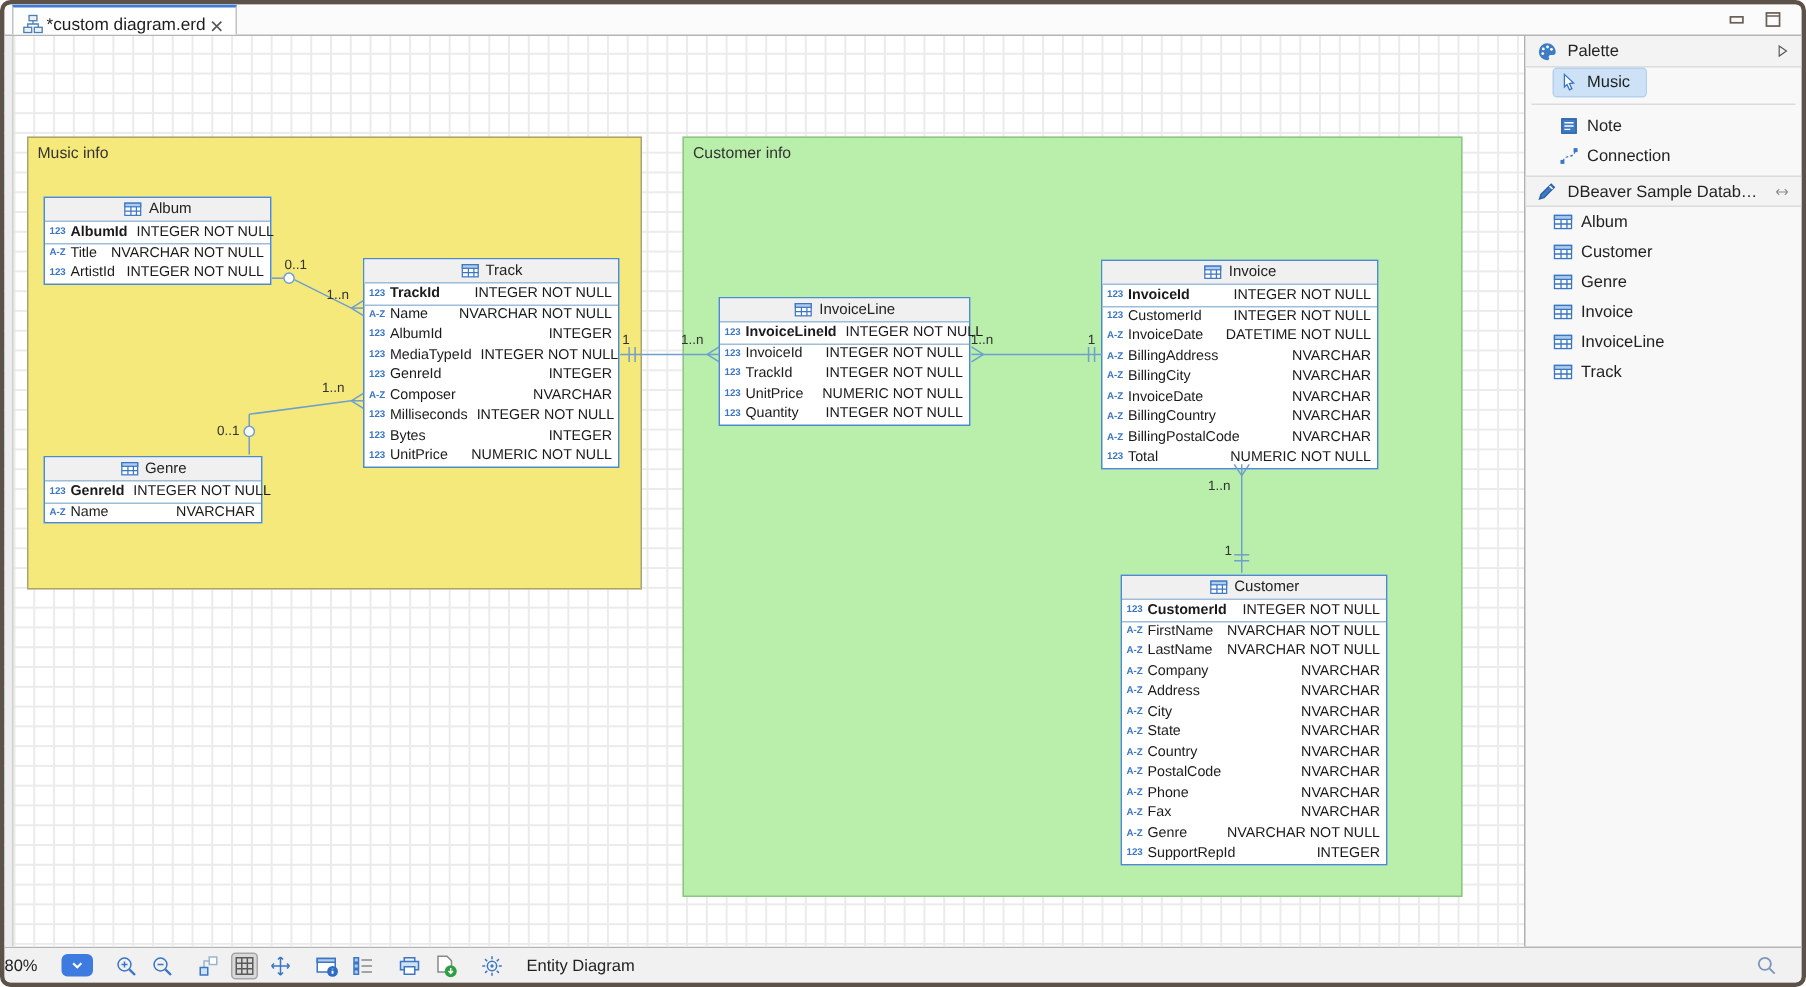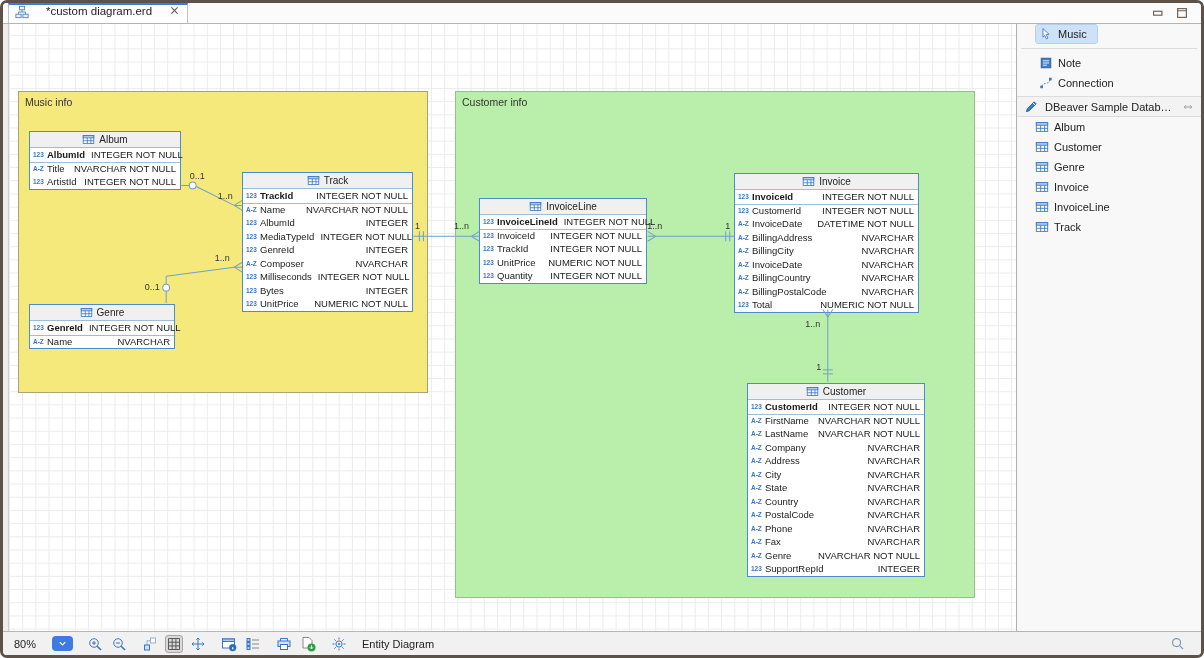--- a/index.html
+++ b/index.html
@@ -1,21 +1,21 @@
 <!DOCTYPE html>
 <html><head>
 <meta charset="utf-8">
 <style>
   html,body{margin:0;padding:0;}
   body{width:1204px;height:658px;position:relative;font-family:"Liberation Sans",sans-serif;background:#fff;}
   *{box-sizing:border-box;}
   .window{position:absolute;inset:0;border:3px solid #5d5249;border-radius:7px;background:#fff;overflow:hidden;display:flex;flex-direction:column;}
   
   .tabstrip{height:21px;flex:none;display:flex;align-items:stretch;background:#fbfbfb;border-bottom:1px solid #b4b4b4;}
-  .tab{margin-left:5px;display:flex;align-items:flex-start;gap:17px;padding:0 7px 0 6px;background:#fff;border-left:1px solid #c2c2c2;border-right:1px solid #c2c2c2;border-top:2px solid #3d7bd9;font-size:11.5px;color:#1d1d1d;}
+  .tab{margin-left:5px;display:flex;align-items:flex-end;gap:2px;padding:0 7px 0 6px;background:#fff;border-left:1px solid #c2c2c2;border-right:1px solid #c2c2c2;border-top:2px solid #3d7bd9;font-size:11.5px;color:#1d1d1d;}
   .win-controls{margin-left:auto;display:flex;align-items:center;gap:10px;margin-right:12px;}
   
   .main{flex:1;display:flex;min-height:0;}
   .canvas{position:relative;flex:1;overflow:hidden;background-color:#fff;
     background-image:linear-gradient(to right,#ebebeb 1px,transparent 1px),linear-gradient(to bottom,#ebebeb 1px,transparent 1px);
     background-size:13.2px 13.2px;background-position:6px -2px;}
   .gutter{position:absolute;left:0;top:0;bottom:0;width:6px;background:#ededed;border-right:1px solid #cfcfcf;}
   .region{position:absolute;border:1px solid;z-index:1;}
   .region-label{font-size:10.5px;color:#333;padding:4px 0 0 6px;}
   #conn-svg{position:absolute;left:0;top:0;width:100%;height:100%;z-index:4;pointer-events:none;}
@@ -32,21 +32,21 @@
   .palette{width:185px;flex:none;border-left:1px solid #b0b0b0;background:#f8f8f8;font-size:11px;color:#222;overflow:hidden;}
   .pal-header{height:21px;display:flex;align-items:center;gap:6px;padding:0 7px;background:#f3f3f3;border-bottom:1px solid #dcdcdc;white-space:nowrap;overflow:hidden;}
   .pal-header .lbl{flex:1;overflow:hidden;text-overflow:ellipsis;}
   .pal-item{height:20px;display:flex;align-items:center;padding-left:19px;}
   .pal-item .inner{display:flex;align-items:center;gap:5px;padding:2px 10px 2px 3px;border-radius:2px;}
   .pal-item .inner.selected{background:#cde2f7;outline:1px solid #b3d0f0;}
   .pal-sep{height:1px;background:#dcdcdc;margin:4px 4px;}
   .db-item{height:20px;display:flex;align-items:center;gap:5px;padding-left:18px;}
   
   .statusbar{height:24px;flex:none;border-top:1px solid #b5b5b5;background:#f1f1f1;display:flex;align-items:center;font-size:11px;color:#222;}
-  .zoom-combo{display:flex;align-items:center;margin-left:11px;}
+  .zoom-combo{display:flex;align-items:center;}
   .zoom-value{width:38px;}
   .zoom-btn{width:21px;height:15px;border-radius:4px;background:#3d7be0;display:flex;align-items:center;justify-content:center;}
   .zoom-btn .icon{width:11px;height:11px;}
   .tool-group{display:flex;align-items:center;gap:6px;margin-left:13px;}
   .tool{width:18px;height:18px;display:flex;align-items:center;justify-content:center;border:1px solid transparent;}
   .tool.active{background:#d9d9d9;border:1px solid #a6a6a6;border-radius:3px;}
   .diagram-label{margin-left:14px;}
   .status-spacer{flex:1;}
   .search-btn{margin-right:15px;width:17px;height:17px;display:flex;align-items:center;justify-content:center;}
   .icon{display:inline-flex;width:15px;height:15px;flex:none;}
@@ -425,20 +425,37 @@
             <line x1="827" y1="318" x2="822" y2="310.5" stroke="#6f9fcc" stroke-width="1"></line>
             <line x1="827" y1="318" x2="827" y2="310.5" stroke="#6f9fcc" stroke-width="1"></line>
             <line x1="827" y1="318" x2="832" y2="310.5" stroke="#6f9fcc" stroke-width="1"></line>
             <text x="812" y="328" text-anchor="middle" font-size="9" fill="#333" font-family="&quot;Liberation Sans&quot;, sans-serif">1..n</text>
             <text x="818" y="371" text-anchor="middle" font-size="9" fill="#333" font-family="&quot;Liberation Sans&quot;, sans-serif">1</text>
           </g>
         </svg>
       </div>
 
     <div class="palette">
+      <div class="pal-header">
+        <span class="icon">
+            <svg viewBox="0 0 16 16">
+              <path d="M8 2a6 6 0 1 0 0 12c1.2 0 1.6-.9 1.2-1.7-.5-1 .1-2 1.3-2h1.7c1 0 1.8-.9 1.8-2C14 4.9 11.3 2 8 2z" fill="#3f7cc6"></path>
+              <circle cx="5.2" cy="6" r="1" fill="#fff"></circle>
+              <circle cx="8.2" cy="4.6" r="1" fill="#fff"></circle>
+              <circle cx="11" cy="6.3" r="1" fill="#fff"></circle>
+              <circle cx="4.8" cy="9.3" r="1" fill="#fff"></circle>
+            </svg>
+          </span>
+        <span class="lbl">Palette</span>
+        <span class="icon" style="width:12px;height:12px">
+            <svg viewBox="0 0 16 16">
+              <path d="M5.5 3.5L12 8l-6.5 4.5z" fill="none" stroke="#555"></path>
+            </svg>
+          </span>
+      </div>
       <div id="pal-tools-items">
           <div class="pal-item">
             <span class="inner selected">
               <span class="icon" style="width: 14px; height: 14px;">
                 <svg viewBox="0 0 16 16">
                   <path d="M4.5 1.8l7 6.6-3.2.4 1.9 3.9-1.8.9-1.9-4-2 1.9z" fill="#fff" stroke="#3a76c4"></path>
                 </svg>
               </span>
               <span>Music</span>
             </span>

